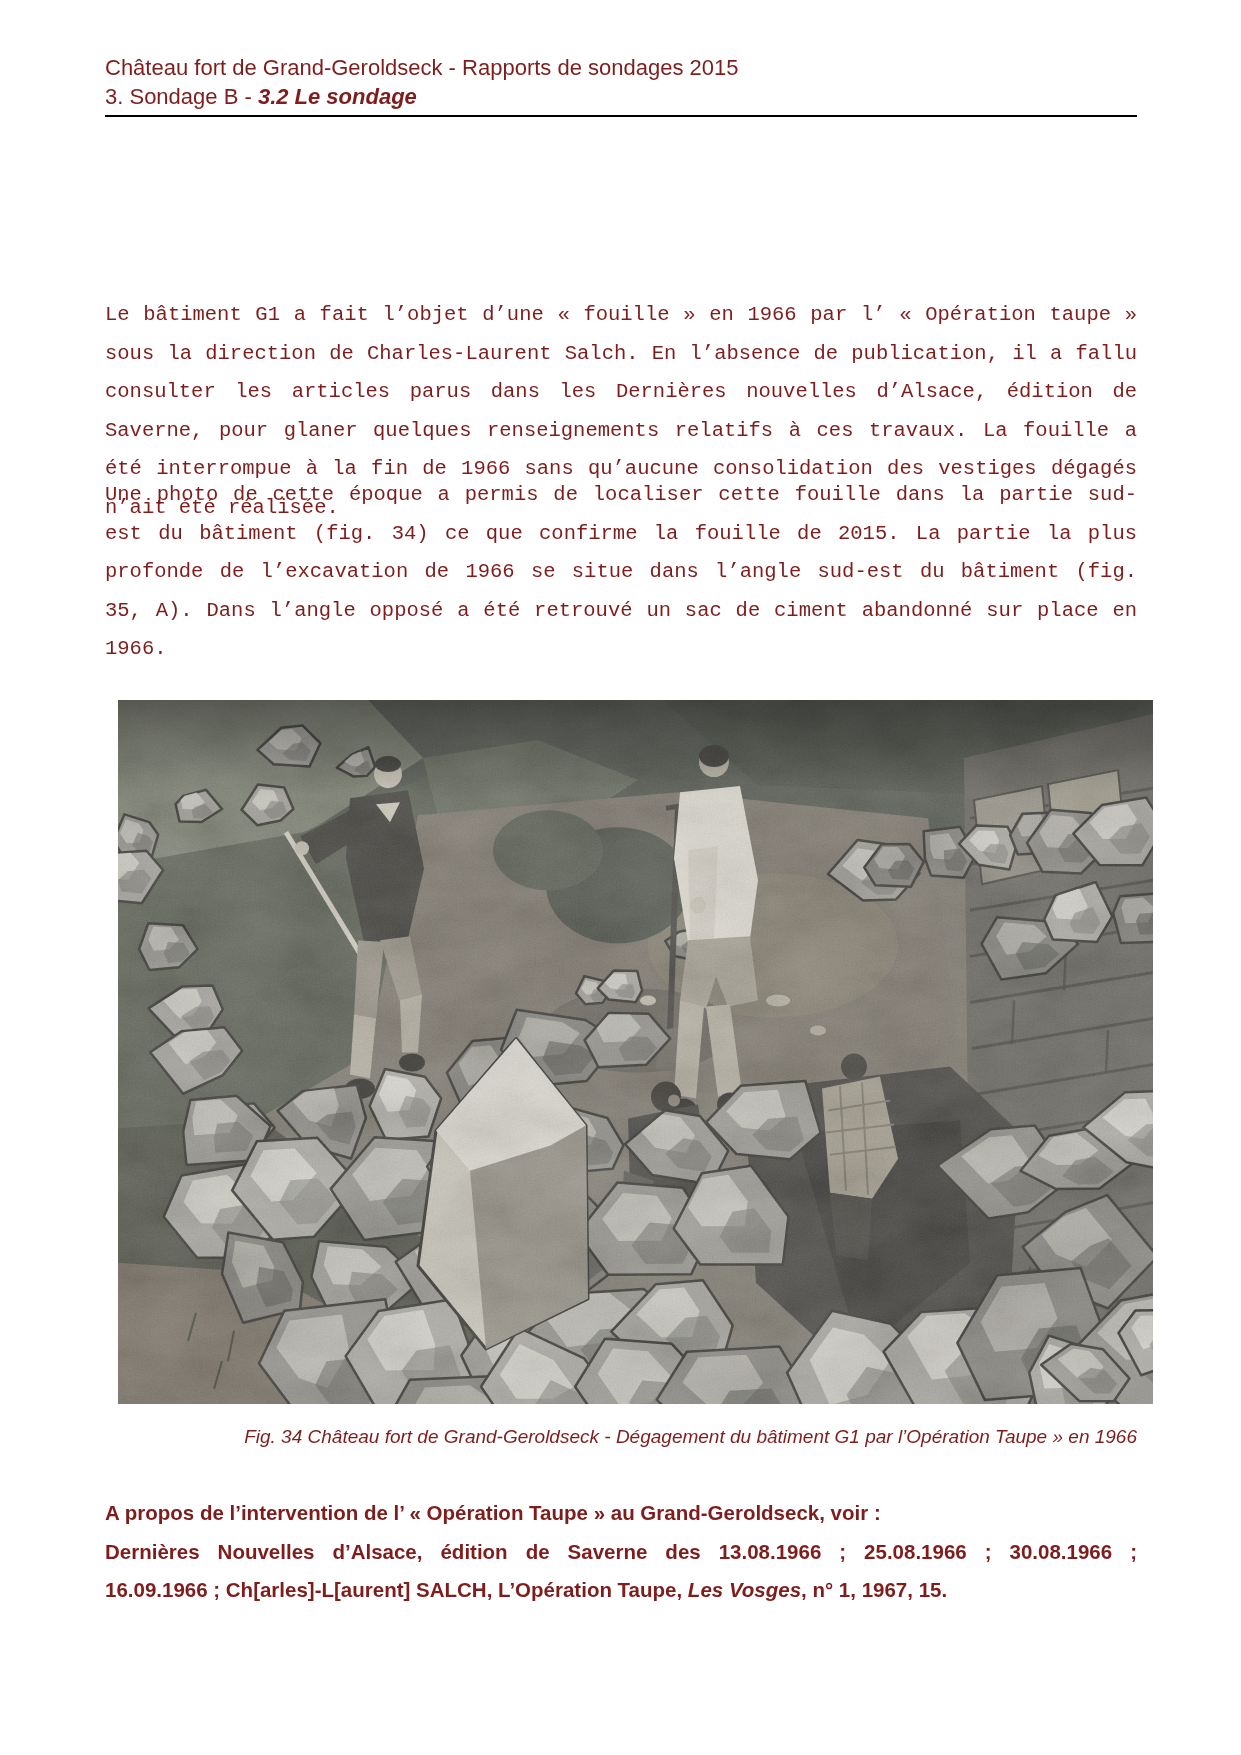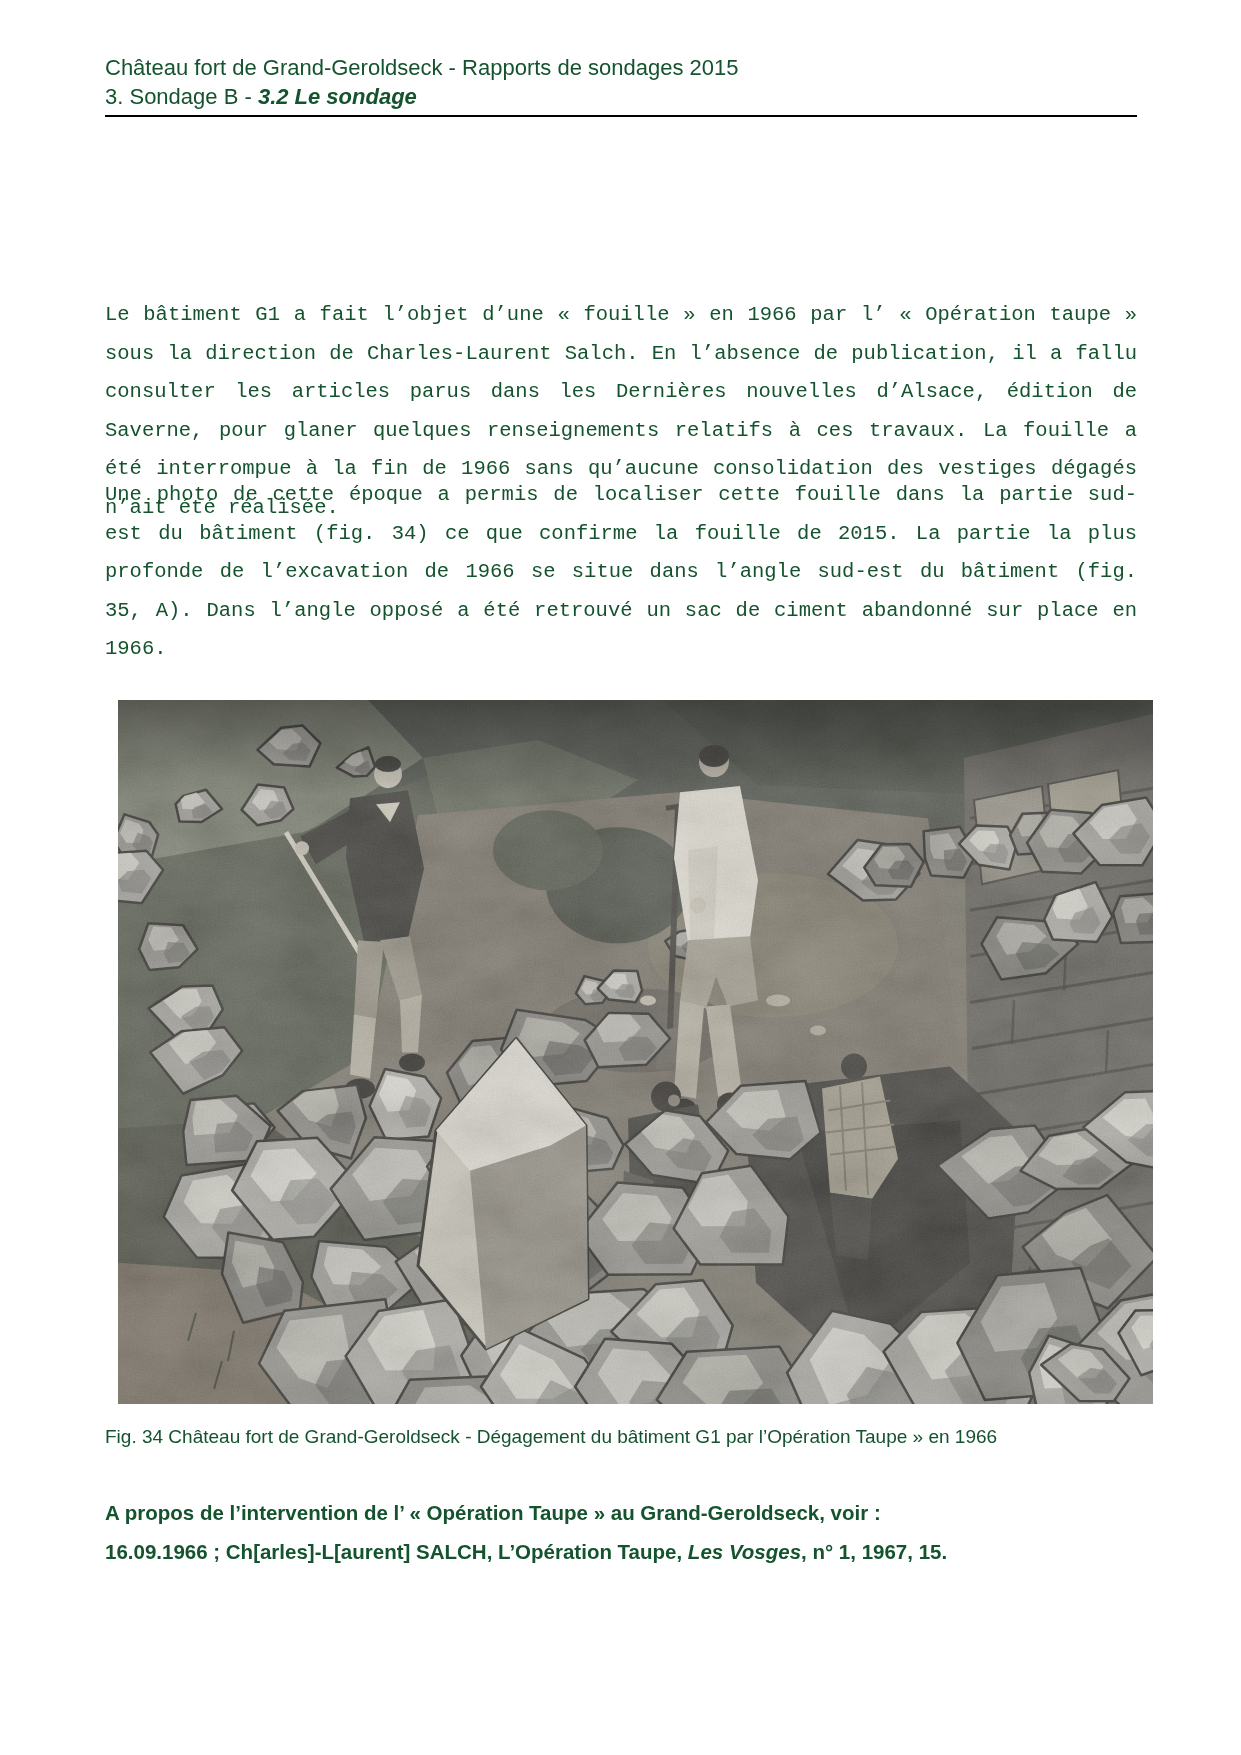--- a/index.html
+++ b/index.html
@@ -1,27 +1,27 @@
 <!DOCTYPE html>
 <html><head>
 <meta charset="utf-8">
 <style>
   html,body{margin:0;padding:0;background:#fff;}
   .page{position:relative;width:1241px;height:1755px;background:#ffffff;
-        font-family:"Liberation Sans",sans-serif;color:#14532d;overflow:hidden;}
+        font-family:"Liberation Sans",sans-serif;color:#7f1d1d;overflow:hidden;}
   .hdr{position:absolute;left:105px;top:53px;width:1032px;font-size:22px;line-height:29px;}
   .hdr-rule{border-top:2px solid #000;margin-top:4px;}
   .bi{font-weight:bold;font-style:italic;}
   .sec-heading{position:absolute;left:105px;top:200px;width:1032px;margin:0;font-size:21px;font-weight:bold;}
   .para{position:absolute;left:105px;width:1032px;margin:0;font-size:20.5px;line-height:38.6px;text-align:justify;font-family:Liberation Mono, monospace;}
   .p1{top:296px;}
   .p2{top:476px;}
   .photo{position:absolute;left:118px;top:700px;width:1035px;height:704px;}
   .photo svg{display:block;width:100%;height:100%;}
-  .caption{position:absolute;left:105px;top:1426px;width:1032px;text-align:left;font-size:19px;}
+  .caption{position:absolute;left:105px;top:1426px;width:1032px;text-align:right;font-size:19px;font-style:italic;}
   .refs{position:absolute;left:105px;top:1494px;width:1032px;font-size:20.5px;line-height:38.6px;font-weight:bold;}
   .refs .just{text-align:justify;text-align-last:justify;}
   .it{font-style:italic;}
 </style>
 </head>
 <body>
 
 <div class="page">
 
   <header class="hdr">
@@ -370,16 +370,17 @@
       <rect x="0" y="0" width="1035" height="703" filter="url(#f-mottle)" opacity="0.22"></rect>
       <rect x="0" y="0" width="1035" height="703" filter="url(#f-grain)" opacity="0.13"></rect>
       <rect x="0" y="0" width="1035" height="95" fill="url(#gtop)"></rect>
     </svg>
   </div>
 
   <div class="caption">Fig. 34 Château fort de Grand-Geroldseck - Dégagement du bâtiment G1 par l’Opération Taupe » en 1966</div>
 
   <div class="refs">
     <div>A propos de l’intervention de l’ « Opération Taupe » au Grand-Geroldseck, voir :</div>
+    <div class="just">Dernières Nouvelles d’Alsace, édition de Saverne des 13.08.1966 ; 25.08.1966 ; 30.08.1966 ;</div>
     <div><span>16.09.1966 ; Ch[arles]-L[aurent] SALCH, L’Opération Taupe, </span><span class="it">Les Vosges</span><span>, n° 1, 1967, 15.</span></div>
   </div>
 
 </div>
 
 </body></html>

